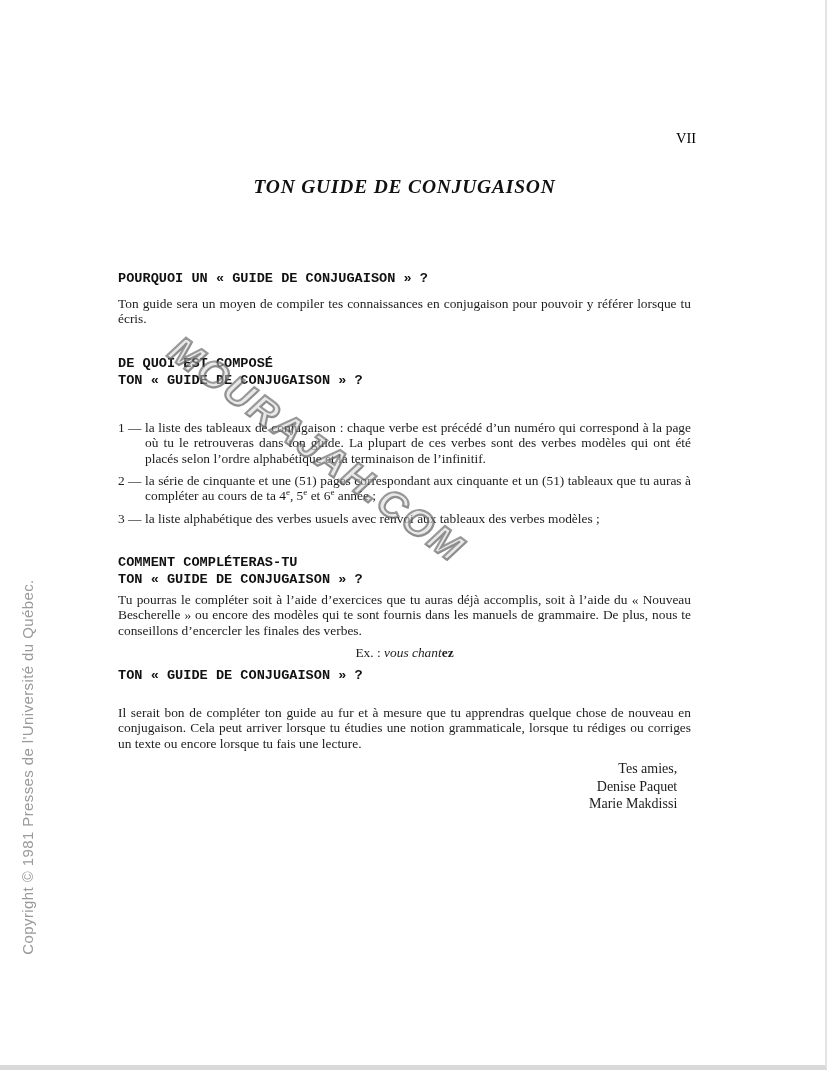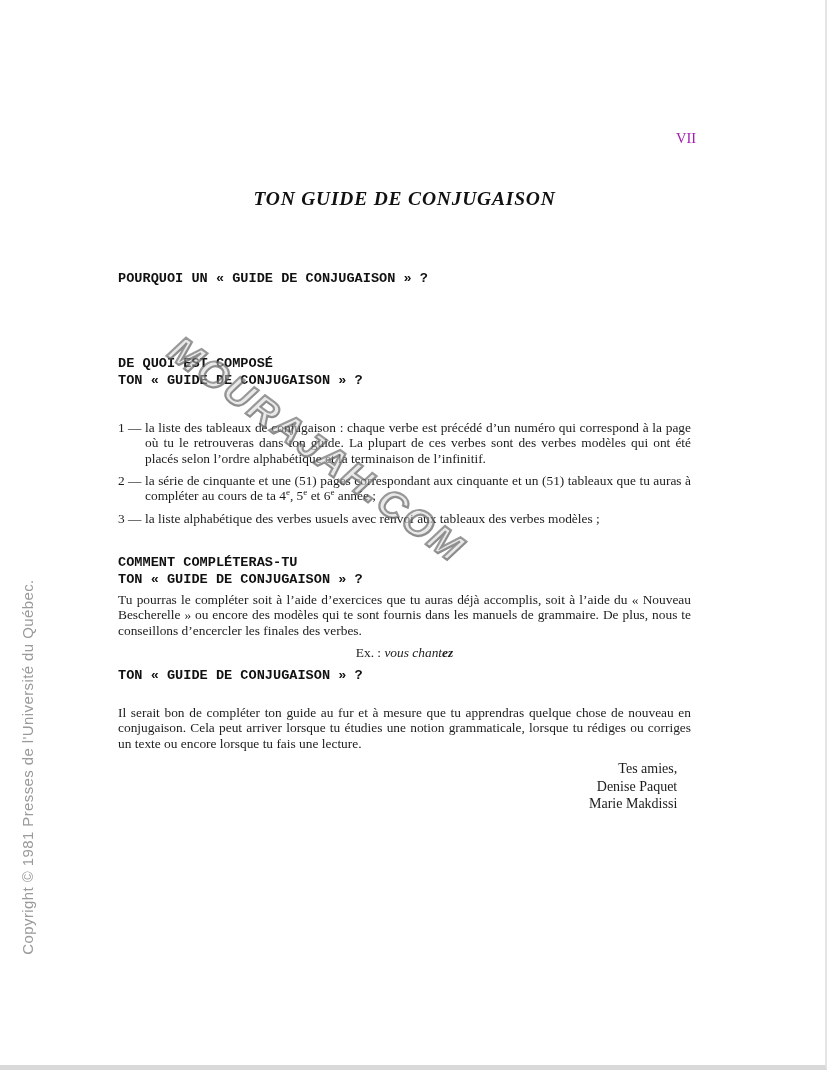--- a/index.html
+++ b/index.html
@@ -32,41 +32,40 @@
     font-family: "Liberation Sans", sans-serif;
     font-size: 15px;
     letter-spacing: 0.4px;
     color: #9a9a9a;
   }
   .page-number {
     position: absolute;
     left: 676px;
     top: 130px;
     font-size: 14.5px;
-    color: #a21caf;
+    color: #000000;
   }
   .content {
     position: absolute;
     left: 118px;
     top: 0;
     width: 573px;
     height: 1070px;
   }
   .doc-title {
     position: absolute;
     top: 176px;
     left: 0;
     width: 100%;
     text-align: center;
     font-weight: bold;
     font-style: italic;
     font-size: 19.5px;
     letter-spacing: 0.8px;
     color: #111111;
-    margin-top: 12px;
   }
   .heading {
     position: absolute;
     left: 0;
     width: 573px;
     font-weight: bold;
     font-size: 13.6px;
     line-height: 16.5px;
     color: #111111;
     font-family: Liberation Mono, monospace;
@@ -106,21 +105,21 @@
   .p-comment { top: 592px; }
   .example-line {
     position: absolute;
     top: 645px;
     left: 0;
     width: 573px;
     text-align: center;
     font-size: 13.4px;
   }
   .example-line .ital { font-style: italic; text-align: center; }
-  .example-line .ending { font-style: italic; font-weight: bold; }
+  .example-line .ending { font-weight: bold; }
   .h-quand { top: 668px; }
   .p-quand { top: 705px; }
   .signature {
     position: absolute;
     top: 760px;
     left: 449px;
     font-size: 14px;
     line-height: 17.5px;
     text-align: right;
   }
@@ -158,20 +157,21 @@
 
   <div class="copyright-sidebar">Copyright © 1981 Presses de l'Université du Québec.</div>
 
   <div class="page-number">VII</div>
 
   <div class="content">
 
     <div class="doc-title">TON GUIDE DE CONJUGAISON</div>
 
     <div class="heading h-pourquoi">POURQUOI UN « GUIDE DE CONJUGAISON » ?</div>
+    <div class="para p-pourquoi">Ton guide sera un moyen de compiler tes connaissances en conjugaison pour pouvoir y référer lorsque tu écris.</div>
 
     <div class="heading h-dequoi">
       <div>DE QUOI EST COMPOSÉ</div>
       <div>TON « GUIDE DE CONJUGAISON » ?</div>
     </div>
 
     <div class="list-item li-1">
       <span class="marker">1 —</span>
       <span>la liste des tableaux de conjugaison : chaque verbe est précédé d’un numéro qui correspond à la page où tu le retrouveras dans ton guide. La plupart de ces verbes sont des verbes modèles qui ont été placés selon l’ordre alphabétique et la terminaison de l’infinitif.</span>
     </div>

